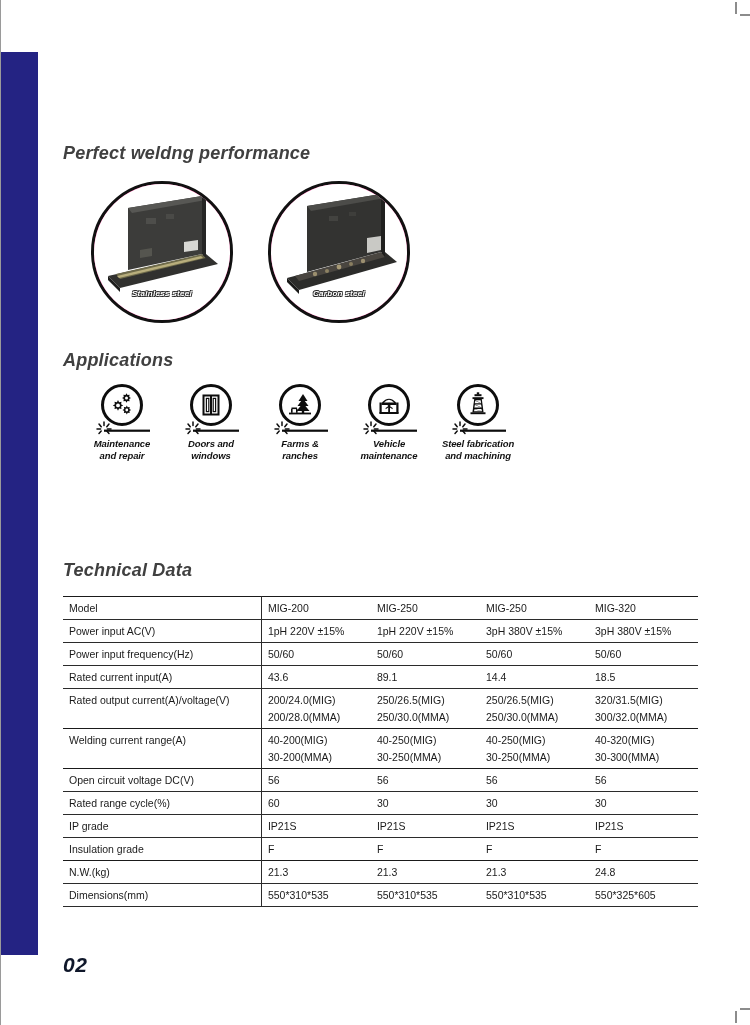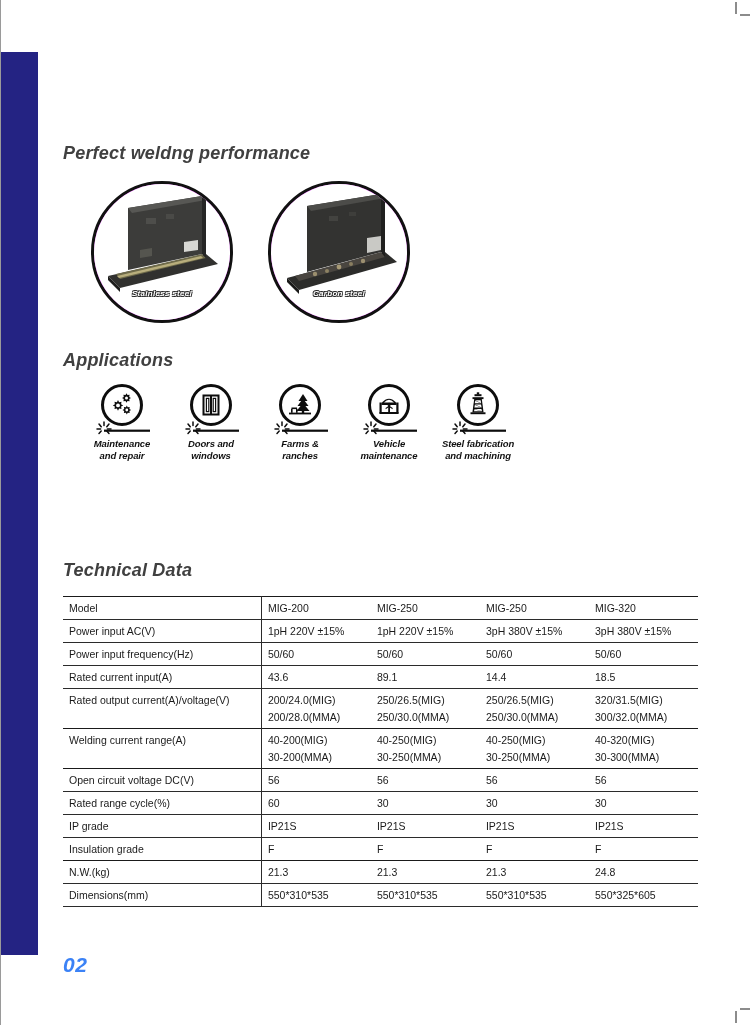--- a/index.html
+++ b/index.html
@@ -58,21 +58,21 @@
   #heading-technical { left: 63px; top: 560px; font-size: 18px; }
 
   
   .weld-photo {
     position: absolute;
     width: 142px;
     height: 142px;
     border-radius: 50%;
     border: 3px solid #111111;
     box-sizing: border-box;
-    background: #d946ef;
+    background: #ec4899;
     overflow: hidden;
   }
   #weld-photo-0 { left: 91px;  top: 181px; }
   #weld-photo-1 { left: 268px; top: 181px; }
   .weld-photo svg { display: block; }
   .weld-caption {
     position: absolute;
     bottom: 22px;
     left: 0;
     width: 100%;
@@ -158,21 +158,21 @@
   #tech-table tr.sub-row td.label-cell { border-right: 1px solid #2b2b2b; }
 
   
   #page-number {
     position: absolute;
     left: 63px;
     top: 953px;
     font-size: 21px;
     font-weight: bold;
     font-style: italic;
-    color: #3b82f6;
+    color: #0f172a;
     letter-spacing: 0.5px;
   }
 </style>
 </head>
 <body>
 
 <div id="page">
 
   <div class="edge-line-left"></div>
   <div class="blue-bar"></div>

